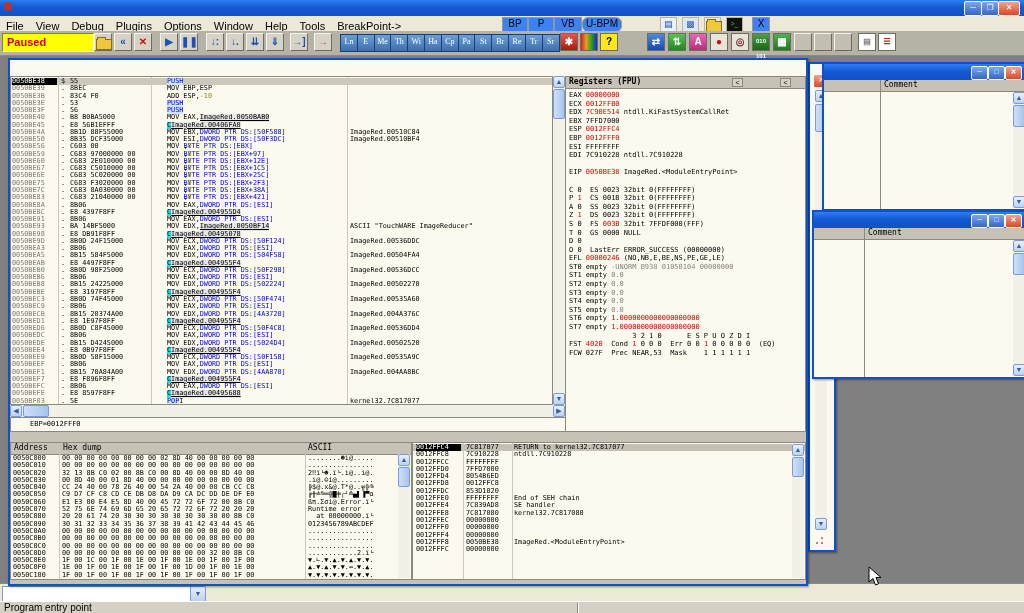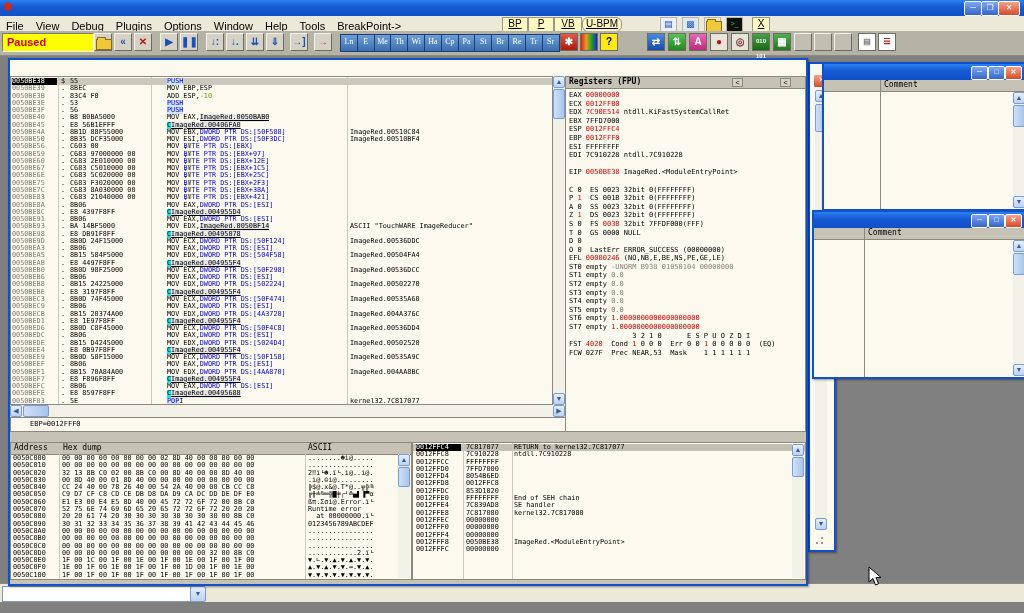--- a/index.html
+++ b/index.html
@@ -8,22 +8,22 @@
   
   .titlebar{position:absolute;left:0;top:0;width:1024px;height:16px;
     background:linear-gradient(180deg,#2a80f2,#1659d2 45%,#1050c8);}
   .app-icon{position:absolute;left:3px;top:1px;font-size:12px;line-height:13px;color:#d42a10;font-weight:bold;}
   .capbtn{position:absolute;top:1px;width:16px;height:13px;border:1px solid #fff;border-radius:2px;
     color:#fff;font-size:8px;line-height:11px;text-align:center;
     background:linear-gradient(#7ba6ef,#3665c8);}
   .capbtn.close{background:linear-gradient(#f2a38c,#d8492a);}
   .menubar{position:absolute;left:0;top:16px;width:1024px;height:15px;background:#ece9d8;border-bottom:1px solid #d8d4c8;}
   .menu-item{display:inline-block;padding:1px 6px;font-size:11px;color:#000;}
-  .mbtn{position:absolute;top:1px;height:13px;border:1px solid #9a9689;background:#fef9c3;
-    font-size:10px;text-align:center;line-height:12px;color:#000;text-decoration:underline;}
+  .mbtn{position:absolute;top:1px;height:13px;border:1px solid #9a9689;background:#3b82f6;
+    font-size:10px;text-align:center;line-height:12px;color:#000;}
   .mico{position:absolute;top:1px;width:15px;height:13px;border:1px solid #b8b4a6;font-size:9px;line-height:12px;text-align:center;}
   .toolbar{position:absolute;left:0;top:31px;width:1024px;height:24px;background:#b5b2a6;border-bottom:1px solid #8c897d;}
   .paused{position:absolute;left:2px;top:2px;width:86px;height:17px;background:#ffff00;
     border:1px solid;border-color:#7c7970 #fdfdf6 #fdfdf6 #7c7970;
     color:#d40000;font-weight:bold;font-size:11px;line-height:16px;padding-left:4px;}
   .tbtn{position:absolute;top:2px;width:18px;height:18px;background:#d6d2c6;
     border:1px solid;border-color:#f4f2ea #6e6b60 #6e6b60 #f4f2ea;
     font-size:10px;line-height:16px;text-align:center;color:#1b4fb8;font-weight:bold;box-sizing:border-box;}
   .tbtn.red{color:#c01010;}
   .tbtn.mag{color:#d0307a;}
@@ -373,18 +373,22 @@
       </div>
 
     </div>
   </div>
 
   <div class="cmdrow">
     <div class="combo"><span></span></div>
     <div class="combobtn">▼</div>
   </div>
 
+  <div class="statusbar">
+    <span style="position:absolute;left:4px;top:0;">Program entry point</span>
+    <div class="sdiv" style="left:577px;"></div>
+  </div>
 
   <svg style="position:absolute;left:868px;top:566px;z-index:9;" width="14" height="21" viewBox="0 0 14 21">
     <path d="M1,1 L1,16 L5,12.5 L7.5,19 L10.5,17.8 L8,11.5 L13,11.5 Z" fill="#fff" stroke="#000" stroke-width="1"></path>
   </svg>
 
 </div>
 
 </body></html>

